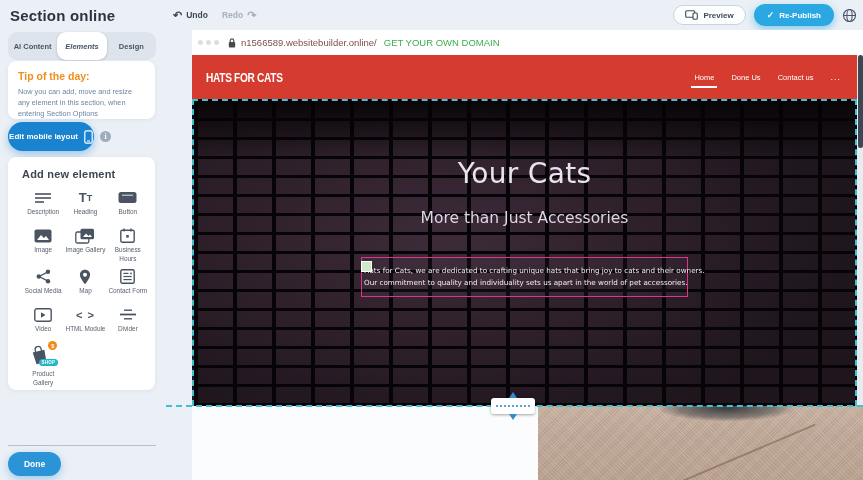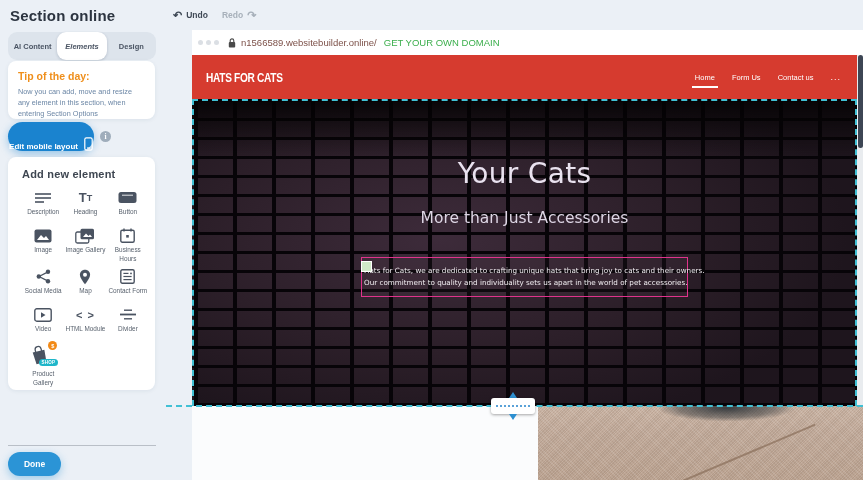--- a/index.html
+++ b/index.html
@@ -24,21 +24,21 @@
   .sidebar { position:absolute; left:0; top:30px; width:166px; height:450px; }
   .tabs { position:absolute; left:8px; top:2px; width:148px; height:28px; background:#dde4ec; border-radius:9px; display:flex; }
   .tab { flex:1; display:flex; align-items:center; justify-content:center; font-size:7.5px; font-weight:bold; color:#4a5463;
          border-radius:9px; cursor:pointer; white-space:nowrap; }
   .tab.active { background:#ffffff; box-shadow:0 1px 3px rgba(20,40,70,.2);font-style:italic; }
   .tip-card { position:absolute; left:8px; top:31px; width:147px; height:58px; background:#fff; border-radius:8px;
               box-shadow:0 1px 4px rgba(30,60,90,.08); padding:9px 10px; }
   .tip-title { color:#ef8f1c; font-size:10.5px; font-weight:bold; }
   .tip-body { margin-top:5px; font-size:7.3px; color:#6b86a5; line-height:1.5; }
   .btn-mobile { position:absolute; left:8px; top:92px; width:86px; height:29px; border-radius:15px; background:#1a83cf; color:#fff;
-                display:flex; align-items:flex-end; justify-content:center; gap:6px; font-size:8px; font-weight:bold;
+                display:flex; align-items:center; justify-content:center; gap:6px; font-size:8px; font-weight:bold;
                 box-shadow:0 3px 8px rgba(26,131,207,.4); cursor:pointer; }
   .info-dot { position:absolute; left:100px; top:101px; width:11px; height:11px; border-radius:50%; background:#9fadbb; color:#fff;
               font-size:7.5px; font-weight:bold; display:flex; align-items:center; justify-content:center; cursor:pointer; font-family:"Liberation Serif",serif; }
   .add-card { position:absolute; left:8px; top:127px; width:147px; height:233px; background:#fff; border-radius:8px;
               box-shadow:0 1px 4px rgba(30,60,90,.08); padding:11px 6px 0 14px; }
   .add-title { font-size:11px; color:#3e4651; font-weight:bold; letter-spacing:.2px; }
   .el-grid { margin-top:9px; display:grid; grid-template-columns:repeat(3,1fr); row-gap:5px; }
   .el-item { display:flex; flex-direction:column; align-items:center; gap:2px; cursor:pointer; min-height:33px; }
   .el-icon { height:17px; display:flex; align-items:center; justify-content:center; color:#4a5361; }
   .el-label { font-size:6.4px; color:#59626e; text-align:center; line-height:1.35; }
@@ -121,20 +121,42 @@
   <div class="undo-redo">
     <div class="ur-btn ur-undo">
       <span class="ur-ico">↶</span>
       <span>Undo</span>
     </div>
     <div class="ur-btn ur-redo">
       <span>Redo</span>
       <span class="ur-ico">↷</span>
     </div>
   </div>
+  <div class="topbar-right">
+    <div class="btn-preview">
+      <span>
+        <svg width="13" height="10" viewBox="0 0 13 10">
+            <rect x="0.7" y="0.7" width="9" height="6.5" rx="1" fill="none" stroke="#3f4956" stroke-width="1.1"></rect>
+            <rect x="8" y="3" width="4.3" height="6.3" rx="1" fill="#fdfefe" stroke="#3f4956" stroke-width="1.1"></rect>
+          </svg>
+      </span>
+      <span>Preview</span>
+    </div>
+    <div class="btn-republish">
+      <span class="check">✓</span>
+      <span>Re-Publish</span>
+    </div>
+    <span>
+      <svg width="15" height="15" viewBox="0 0 16 16">
+          <circle cx="8" cy="8" r="6.4" fill="none" stroke="#4a5568" stroke-width="1.2"></circle>
+          <ellipse cx="8" cy="8" rx="2.8" ry="6.4" fill="none" stroke="#4a5568" stroke-width="1.1"></ellipse>
+          <line x1="1.6" y1="8" x2="14.4" y2="8" stroke="#4a5568" stroke-width="1.1"></line>
+        </svg>
+    </span>
+  </div>
 </div>
 
 <div class="sidebar">
   <div class="tabs">
     <div class="tab">AI Content</div>
     <div class="tab active">Elements</div>
     <div class="tab">Design</div>
   </div>
 
   <div class="tip-card">
@@ -317,21 +339,21 @@
         </svg>
     </span>
     <span class="url-text">n1566589.websitebuilder.online/</span>
     <span class="domain-cta">GET YOUR OWN DOMAIN</span>
   </div>
 
   <div class="site-header">
     <div class="logo">HATS FOR CATS</div>
     <div class="nav">
       <span class="nav-item active">Home</span>
-      <span class="nav-item">Form Us</span>
+      <span class="nav-item">Done Us</span>
       <span class="nav-item">Contact us</span>
       <span class="nav-more">...</span>
     </div>
   </div>
 
   <div class="hero">
     <div class="hero-heading">
       <div>Your Cats</div>
     </div>
     <div class="hero-sub">More than Just Accessories</div>

